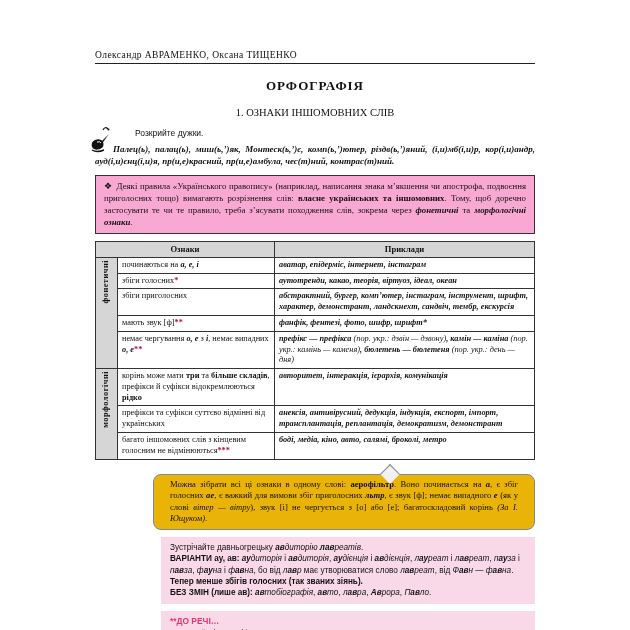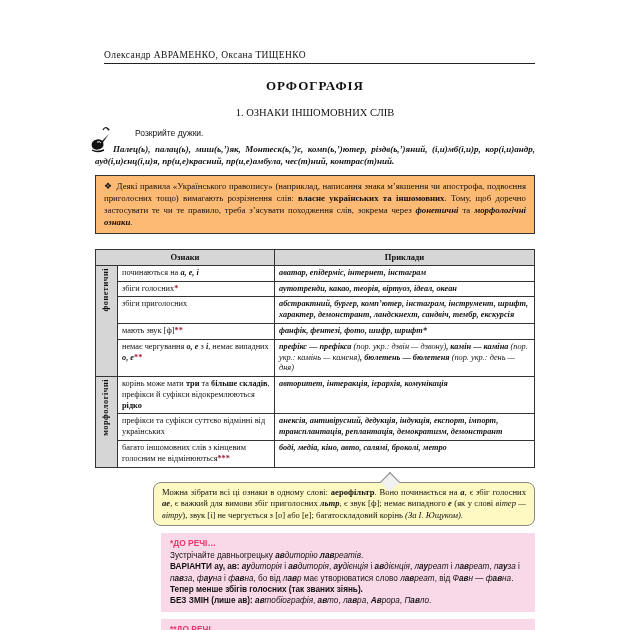--- a/index.html
+++ b/index.html
@@ -1,42 +1,42 @@
 <!DOCTYPE html>
 <html lang="uk"><head>
 <meta charset="utf-8">
 <style>
   html,body{margin:0;padding:0;background:#fff;}
   body{width:630px;height:630px;overflow:hidden;font-family:"Liberation Serif",serif;color:#111;}
   .page{width:440px;margin:0 auto;padding-top:50px;position:relative;}
 
-  .author-line{font-size:9.5px;letter-spacing:.4px;padding-bottom:3px;border-bottom:1px solid #222;margin-left:9px;}
+  .author-line{font-size:9.5px;letter-spacing:.4px;padding-bottom:3px;border-bottom:1px solid #222;}
   .doc-title{text-align:center;font-weight:bold;font-size:13px;letter-spacing:1px;margin-top:14px;}
   .doc-subtitle{text-align:center;font-weight:normal;font-size:10.5px;margin-top:13px;}
 
   .exercise{position:relative;margin-top:10px;}
   .pen-icon{position:absolute;left:-6px;top:-2px;width:26px;height:28px;}
   .instruction{font-family:"Liberation Sans",sans-serif;font-size:8.5px;margin-left:40px;}
   .exercise-text{font-size:9px;font-style:italic;font-weight:bold;margin:5px 0 0 0;text-align:justify;text-indent:18px;line-height:1.35;}
 
-  .note-box{margin-top:8px;border:1px solid #333;background:#fdba74;padding:4px 8px;font-size:8.8px;line-height:1.35;text-align:justify;}
+  .note-box{margin-top:8px;border:1px solid #333;background:#f9a8d4;padding:4px 8px;font-size:8.8px;line-height:1.35;text-align:justify;}
   .note-marker{font-size:9px;margin-right:4px;}
 
-  table.signs{border-collapse:collapse;width:100%;margin-top:15px;font-size:8.3px;}
+  table.signs{border-collapse:collapse;width:100%;margin-top:7px;font-size:8.3px;}
   table.signs td,table.signs th{border:1px solid #333;padding:2px 4px;vertical-align:top;line-height:1.3;}
   th.hdr{background:#d6d6d6;font-weight:bold;font-size:8.5px;padding:2px;}
   td.vcell{background:#d6d6d6;width:13px;padding:1px;text-align:center;}
   .vlabel{writing-mode:vertical-rl;transform:rotate(180deg);font-weight:bold;font-size:8.3px;letter-spacing:.5px;margin:0 auto;}
   td.sign-cell{width:148px;}
   td.ex-cell{font-style:italic;font-weight:bold;}
   .red{color:#9e1b32;font-weight:bold;}
   .nb{font-weight:normal;}
 
   .bubble-wrap{position:relative;margin:14px 0 0 58px;}
-  .bubble{border:1px solid #888;background:#fef9c3;border-radius:8px;padding:4px 8px;font-size:8.6px;line-height:1.35;text-align:justify;}
+  .bubble{border:1px solid #888;background:#eab308;border-radius:8px;padding:4px 16px;font-size:8.6px;line-height:1.35;text-align:justify;}
   .bubble-tail{position:absolute;left:230px;top:-7px;width:13px;height:13px;background:#f1f1f1;border-left:1px solid #888;border-top:1px solid #888;transform:rotate(45deg);}
 
   .aside{margin:7px 0 0 66px;background:#f9d9e7;padding:5px 9px 6px 9px;font-family:"Liberation Sans",sans-serif;font-size:8.2px;line-height:1.38;}
   .aside-heading{color:#e8356d;font-weight:bold;font-size:8.4px;margin:0 0 4px 0;}
   .aside p{margin:0;}
 </style>
 </head>
 <body>
 
 <div class="page">
@@ -107,21 +107,20 @@
     </tr>
   </tbody>
     </table>
 
   <div class="bubble-wrap">
     <div class="bubble-tail"></div>
     <div class="bubble">Можна зібрати всі ці ознаки в одному слові: <b>аерофільтр</b>. Воно починається на <b><i>а</i></b>, є збіг голосних <b><i>ае</i></b>, є важкий для вимови збіг приголосних <b><i>льтр</i></b>, є звук [ф]; немає випадного <b><i>е</i></b> (як у слові <i>вітер — вітру</i>), звук [і] не чергується з [о] або [е]; багатоскладовий корінь <i>(За І. Ющуком)</i>.</div>
   </div>
 
   <div class="aside">
-    <p class="aside-heading">*ДО РЕЧІ…</p>
     <p>Зустрічайте давньогрецьку <i><b>ав</b>диторію</i> <i><b>лав</b>реатів</i>.</p>
     <p><b>ВАРІАНТИ ау, ав:</b> <i><b>ау</b>диторія</i> і <i><b>ав</b>диторія</i>, <i><b>ау</b>дієнція</i> і <i><b>ав</b>дієнція</i>, <i>л<b>ау</b>реат</i> і <i>л<b>ав</b>реат</i>, <i>п<b>ау</b>за</i> і <i>п<b>ав</b>за</i>, <i>ф<b>ау</b>на</i> і <i>ф<b>ав</b>на</i>, бо від <i>л<b>ав</b>р</i> має утворюватися слово <i>л<b>ав</b>реат</i>, від <i>Ф<b>ав</b>н</i> — <i>ф<b>ав</b>на</i>.</p>
     <p><b>Тепер менше збігів голосних (так званих зіянь).</b></p>
     <p><b>БЕЗ ЗМІН (лише ав):</b> <i><b>ав</b>тобіографія</i>, <i><b>ав</b>то</i>, <i>л<b>ав</b>ра</i>, <i><b>Ав</b>рора</i>, <i>П<b>ав</b>ло</i>.</p>
   </div>
 
   <div class="aside">
     <p class="aside-heading">**ДО РЕЧІ…</p>
     <p><i>Грецький міт чи міф?</i></p>
 

